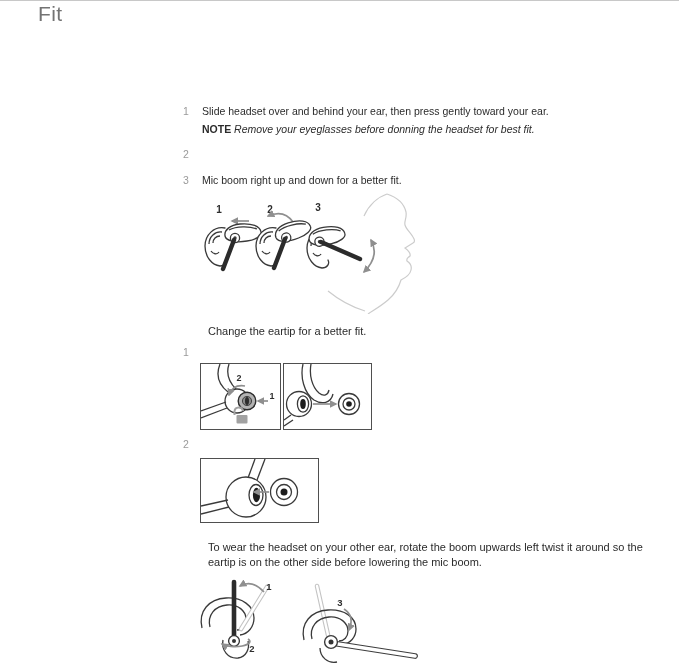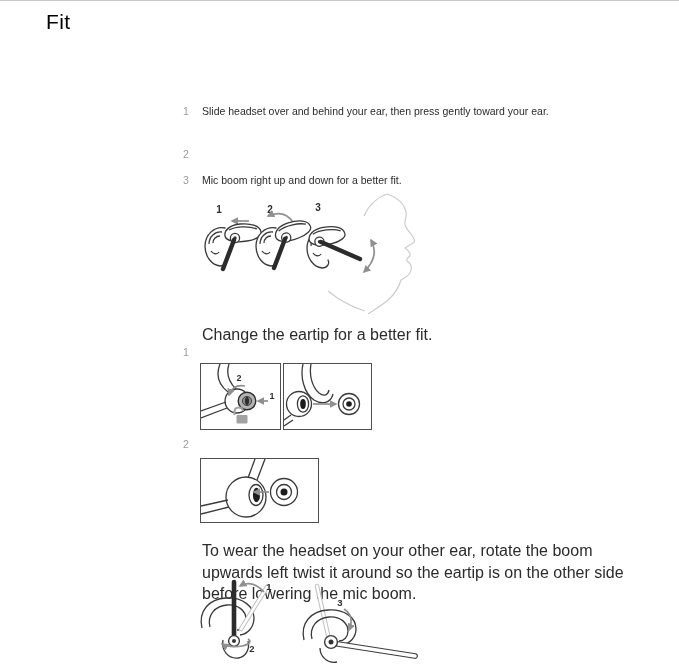--- a/index.html
+++ b/index.html
@@ -1,28 +1,28 @@
 <!DOCTYPE html>
 <html><head>
 <meta charset="utf-8">
 <style>
   html,body{margin:0;padding:0;background:#fff;}
   body{width:679px;height:667px;position:relative;overflow:hidden;
        font-family:"Liberation Sans",sans-serif;-webkit-font-smoothing:antialiased;}
   .page{position:absolute;inset:0;background:#ffffff;overflow:hidden;}
   .top-rule{position:absolute;top:0;left:0;width:679px;height:1px;background:#c8c8c8;}
-  .title{position:absolute;left:38px;top:2px;margin:8px;font-size:21px;font-weight:400;
-         color:#000000;letter-spacing:.4px;}
+  .title{position:absolute;left:38px;top:2px;margin:0;font-size:21px;font-weight:400;
+         color:#737373;letter-spacing:.4px;}
   .step{position:absolute;left:183px;width:482px;display:flex;font-size:10.5px;
         color:#2b2b2b;line-height:1.32;}
   .step .num{flex:0 0 19px;width:19px;color:#9a9a9a;font-size:10.5px;}
   .note-line{margin-top:4px;}
   .note-label{font-weight:700;}
   .note-text{font-style:italic;}
-  .intro,.para{position:absolute;left:202px;font-size:16px;color:#2b2b2b;line-height:1.35;}
+  .intro,.para{position:absolute;left:208px;font-size:11px;color:#2b2b2b;line-height:1.35;}
   .para{width:452px;}
   .fig{position:absolute;}
   .panel{position:absolute;border:1.5px solid #4f4f4f;background:#fff;box-sizing:border-box;}
   svg{display:block;}
   svg text{font-family:"Liberation Sans",sans-serif;font-weight:700;fill:#2e2e2e;}
   .art{stroke:#3a3a3a;stroke-width:1.3;fill:none;}
   .artf{stroke:#3a3a3a;stroke-width:1.3;fill:#fff;}
   .arrow{stroke:#8f8f8f;stroke-width:1.7;fill:none;}
   .face{stroke:#cccccc;stroke-width:1.2;fill:none;}
   .ghost{stroke:#c4c4c4;stroke-width:4.6;stroke-linecap:round;}
@@ -32,20 +32,24 @@
 <body>
 
 <div class="page">
   <div class="top-rule"></div>
   <h1 class="title">Fit</h1>
 
   <div class="step" style="top:105px;">
     <span class="num">1</span>
     <span>
       <span>Slide headset over and behind your ear, then press gently toward your ear.</span>
+      <span class="note-line" style="display:block;">
+        <span class="note-label">NOTE</span>
+        <span class="note-text">Remove your eyeglasses before donning the headset for best fit.</span>
+      </span>
     </span>
   </div>
   <div class="step" style="top:148px;">
     <span class="num">2</span>
   </div>
   <div class="step" style="top:174px;">
     <span class="num">3</span>
     <span>Mic boom right up and down for a better fit.</span>
   </div>
 

